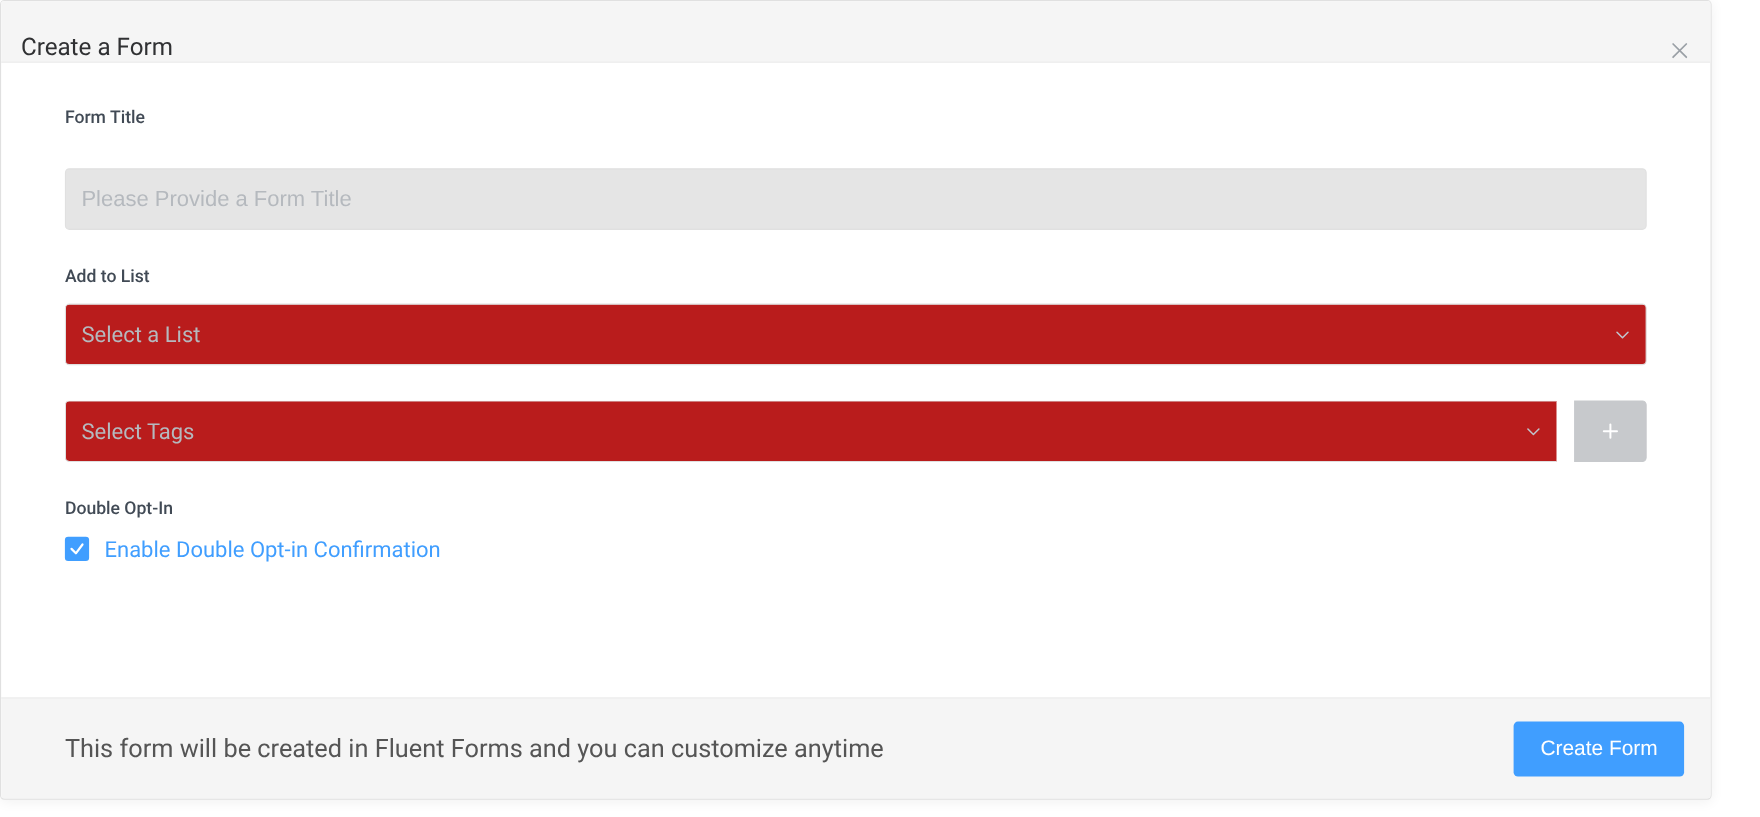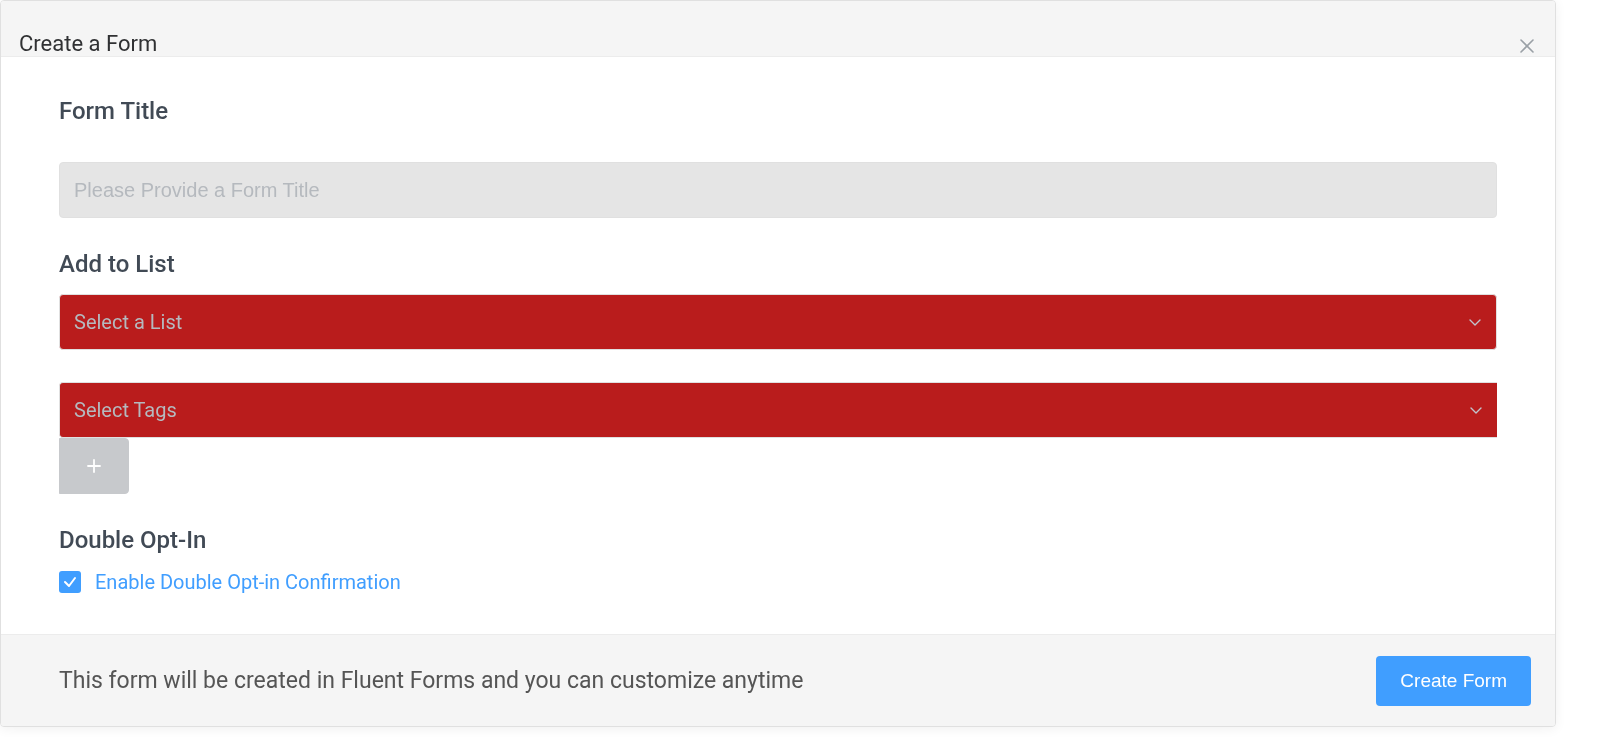--- a/index.html
+++ b/index.html
@@ -52,21 +52,21 @@
   }
   .close-btn svg{width:16px;height:16px;display:block;}
 
   .modal-body{
     flex:1;
     padding:40px 58px 20px 58px;
     overflow:auto;
   }
   .field{margin-bottom:32px;}
   .field-label{
-    font-size:24px;
+    font-size:16px;
     color:var(--label);
     font-weight:500;
     margin-bottom:16px;
   }
   .text-input{
     width:100%;
     height:56px;
     border:1px solid var(--border-grey);
     border-radius:4px;
     padding:0 14px;
@@ -93,21 +93,21 @@
     cursor:pointer;
   }
   .select .chev{
     position:absolute;
     right:14px;top:50%;transform:translateY(-50%);
     color:var(--icon-grey);
     width:14px;height:14px;
   }
   .select .chev svg{width:14px;height:14px;display:block;}
 
-  .tags-row{display:flex;gap:0;flex-direction:column;}
+  .tags-row{display:flex;gap:16px;}
   .tags-row .select{border-top-right-radius:0;border-bottom-right-radius:0;border-right:none;}
   .add-tag-btn{
     width:70px;height:56px;
     background:var(--add-btn);
     border:1px solid var(--add-btn);
     border-radius:0 4px 4px 0;
     display:flex;align-items:center;justify-content:center;
     cursor:pointer;
     color:#fff;
   }

